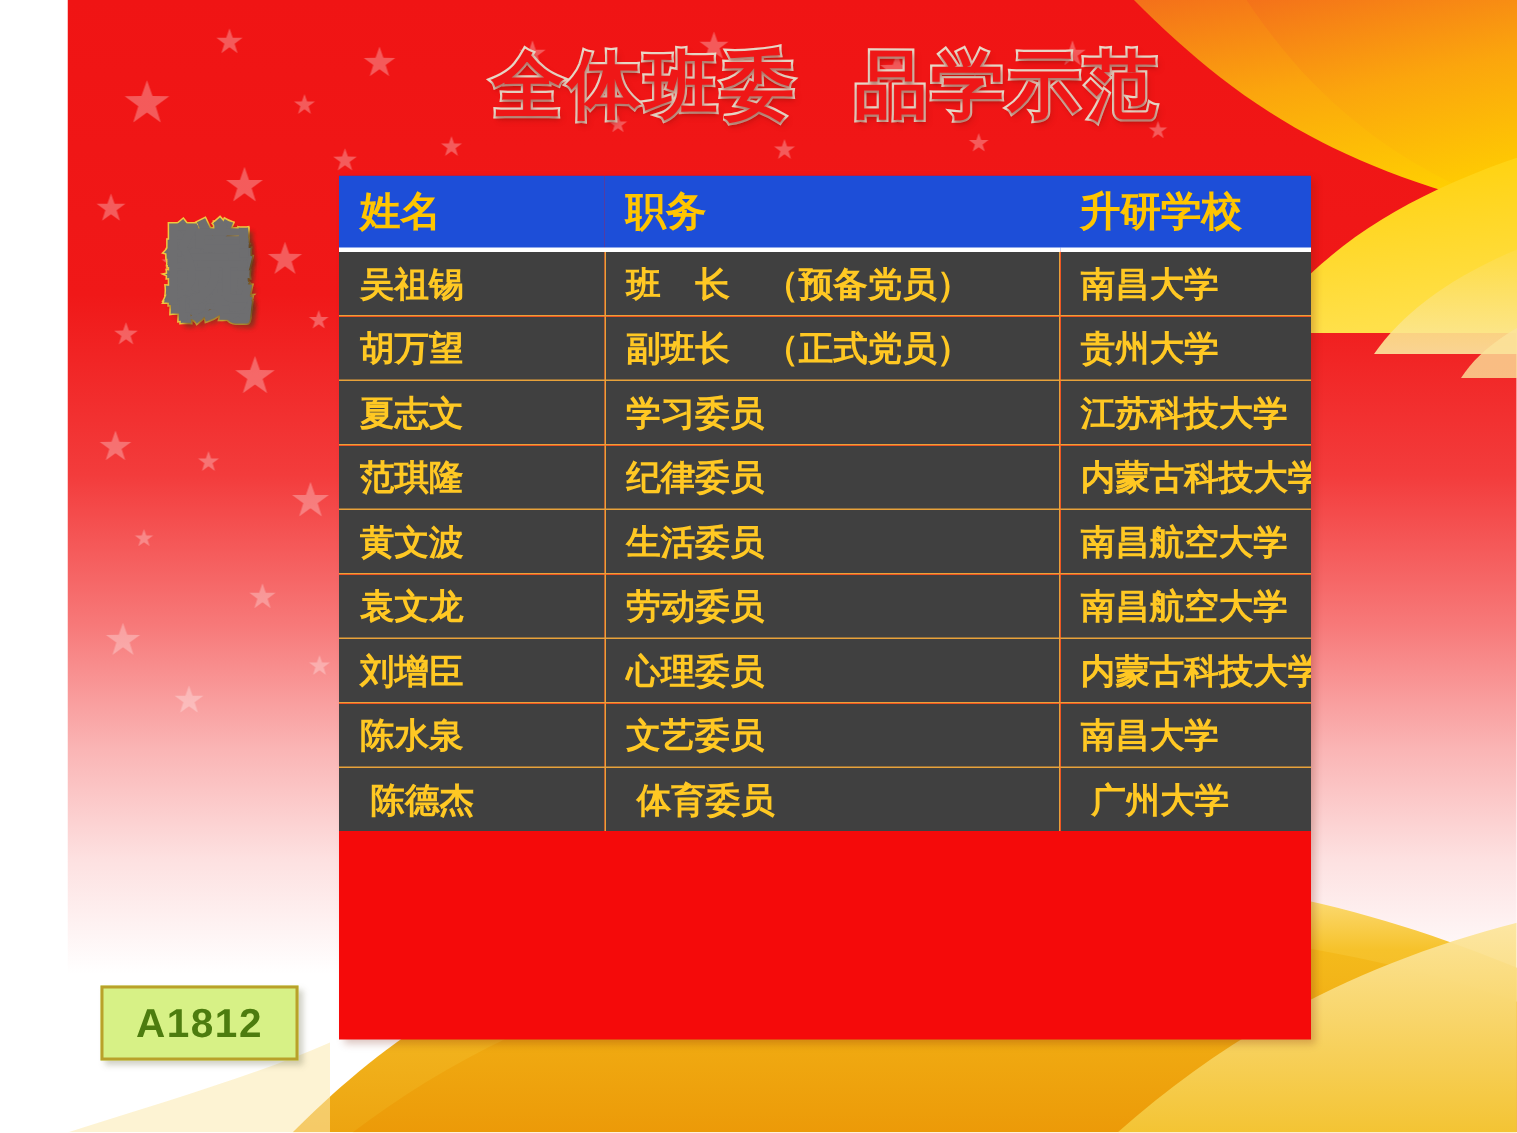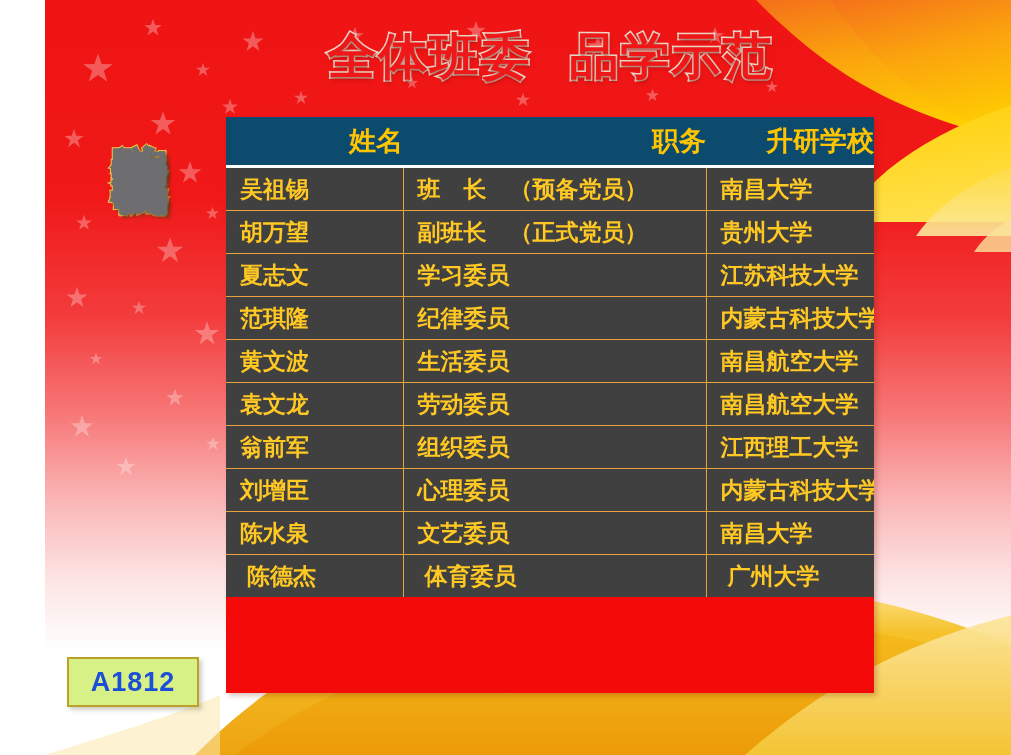--- a/index.html
+++ b/index.html
@@ -86,21 +86,21 @@
     position:absolute;
     left:22px;top:657px;
     width:128px;height:46px;
     background:#d7f186;
     border:2px solid #b9a12a;
     box-shadow:3px 3px 4px rgba(120,120,90,.35);
     display:flex;align-items:center;justify-content:center;
   }
   .badge-text{
     font-family:"Liberation Sans","DejaVu Sans",sans-serif;
-    font-size:27px;font-weight:bold;color:#1d4ed8;
+    font-size:27px;font-weight:bold;color:#4d7c0f;
     letter-spacing:1px;
   }
 
   
   .table-wrap{
     position:absolute;
     left:181px;top:117px;
     width:648px;height:576px;
     background:#f50a0a;
     box-shadow:3px 3px 5px rgba(120,30,10,.25);
@@ -110,26 +110,26 @@
     border-collapse:collapse;
     width:648px;
     table-layout:fixed;
   }
   table.roster col.c-name{width:177px;}
   table.roster col.c-role{width:303px;}
   table.roster col.c-school{width:168px;}
 
   table.roster thead th{
     height:48px;
-    background:#0c4a6e;
+    background:#1d4ed8;
     color:#ffc500;
     font-family:"DejaVu Sans","Liberation Sans",sans-serif;
     font-size:27px;
     font-weight:bold;
-    text-align:right;
+    text-align:left;
     padding:0 0 0 14px;
     border:none;
     border-bottom:3px solid #ffffff;
     white-space:nowrap;
   }
   table.roster tbody td{
     height:42px;
     background:#404040;
     color:#ffc823;
     font-family:"DejaVu Sans","Liberation Sans",sans-serif;
@@ -284,25 +284,20 @@
             <td>黄文波</td>
             <td>生活委员</td>
             <td>南昌航空大学</td>
           </tr>
           <tr>
             <td>袁文龙</td>
             <td>劳动委员</td>
             <td>南昌航空大学</td>
           </tr>
           <tr>
-            <td>翁前军</td>
-            <td>组织委员</td>
-            <td>江西理工大学</td>
-          </tr>
-          <tr>
             <td>刘增臣</td>
             <td>心理委员</td>
             <td>内蒙古科技大学</td>
           </tr>
           <tr>
             <td>陈水泉</td>
             <td>文艺委员</td>
             <td>南昌大学</td>
           </tr>
           <tr>

